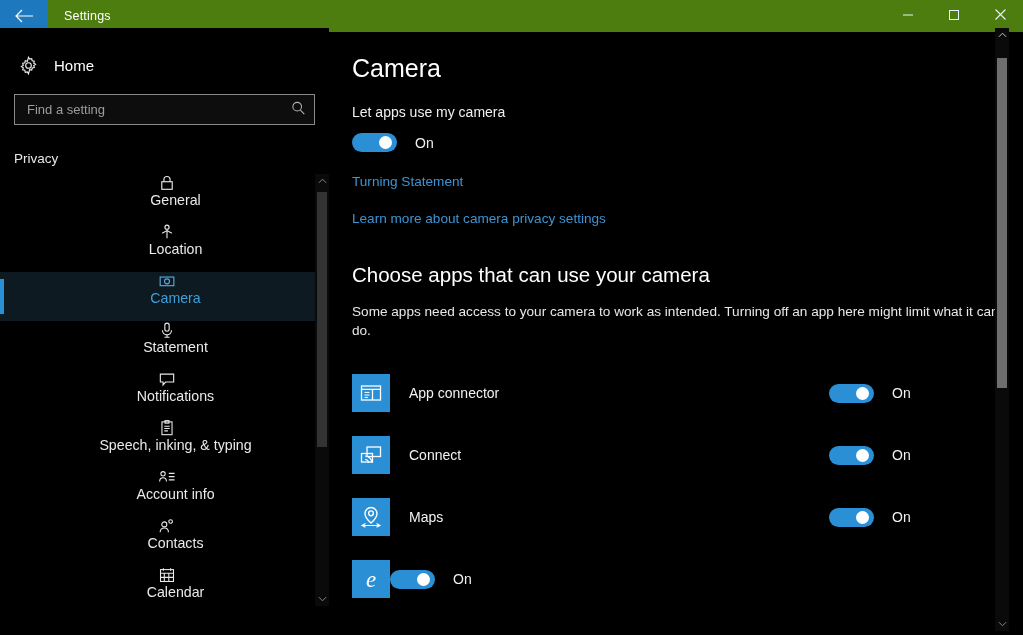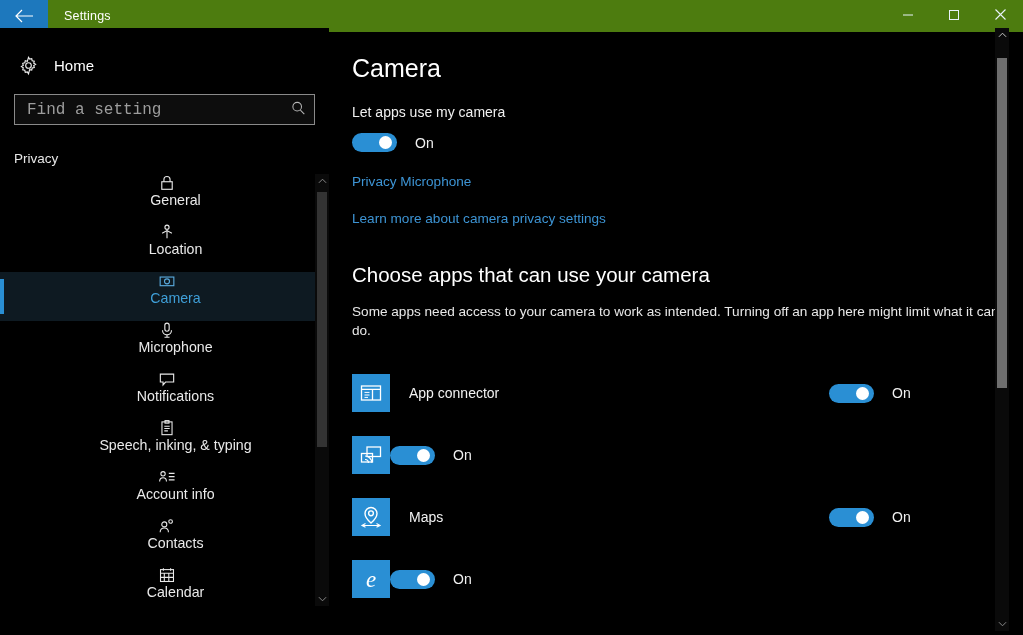--- a/index.html
+++ b/index.html
@@ -46,21 +46,21 @@
   .home-row .ic { width: 30px; display: flex; align-items: center; }
   .home-label { font-size: 15px; color: #fff; margin-left: 6px; }
 
   .search-wrap { padding: 6px 14px 0 14px; }
   .search-box {
     position: relative; height: 31px; border: 1px solid #8a8a8a;
     background: #0d0d0d; display: flex; align-items: center;
   }
   .search-box input {
     flex: 1; height: 100%; background: transparent; border: 0; outline: none;
-    color: #d8d8d8; font-size: 16px; font-family: Liberation Mono, monospace;
+    color: #d8d8d8; font-size: 13px; font-family: Liberation Sans, sans-serif;
     padding: 0 28px 0 12px;
   }
   .search-box input::placeholder { color: #9d9d9d; }
   .search-icon { position: absolute; right: 8px; top: 50%; transform: translateY(-50%); }
 
   .section-label {
     font-size: 13.5px; color: #e6e6e6; padding: 26px 0 8px 14px;
   }
 
   .nav-list { position: relative; height: 432px; overflow: hidden; }
@@ -228,21 +228,21 @@
           <span class="lbl">Camera</span>
         </div>
 
         <div class="nav-item">
           <span class="ic">
             <svg width="18" height="18" viewBox="0 0 20 20" fill="none" stroke="#e9e9e9" stroke-width="1.25">
               <rect x="7.6" y="2.4" width="4.8" height="9" rx="2.4"></rect>
               <path d="M5 10.4 a5 5 0 0 0 10 0 M10 15.4 V18 M7.2 18 H12.8"></path>
             </svg>
           </span>
-          <span class="lbl">Microphone</span>
+          <span class="lbl">Statement</span>
         </div>
 
         <div class="nav-item">
           <span class="ic">
             <svg width="18" height="18" viewBox="0 0 20 20" fill="none" stroke="#e9e9e9" stroke-width="1.25">
               <path d="M2.6 4.6 H17.4 V13.4 H8.4 L5.6 16.6 V13.4 H2.6 Z"></path>
             </svg>
           </span>
           <span class="lbl">Notifications</span>
         </div>
@@ -315,21 +315,21 @@
 
       <div class="sub-label">Let apps use my camera</div>
 
       <div class="toggle-row">
         <div class="toggle">
           <span class="knob"></span>
         </div>
         <span class="toggle-text">On</span>
       </div>
 
-      <a class="link">Privacy Microphone</a>
+      <a class="link">Turning Statement</a>
       <a class="link">Learn more about camera privacy settings</a>
 
       <div class="h2">Choose apps that can use your camera</div>
       <div class="desc">Some apps need access to your camera to work as intended. Turning off an app here might limit what it can do.</div>
 
       <div class="app-list">
 
         <div class="app-row">
           <span class="app-icon">
             <svg width="26" height="26" viewBox="0 0 26 26" fill="none" stroke="#ffffff" stroke-width="1.3">
@@ -348,20 +348,21 @@
         </div>
 
         <div class="app-row">
           <span class="app-icon">
             <svg width="26" height="26" viewBox="0 0 26 26" fill="none" stroke="#ffffff" stroke-width="1.3">
               <rect x="9" y="5" width="13.5" height="9.5"></rect>
               <rect x="3.5" y="11.5" width="11" height="8.5"></rect>
               <path d="M7 17.5 a3.4 3.4 0 0 1 3.4 3.4 M7 14 a6.8 6.8 0 0 1 6.8 6.8" stroke-width="1.2"></path>
             </svg>
           </span>
+          <span class="app-name">Connect</span>
           <span class="app-toggle-wrap">
             <span class="app-toggle">
                 <span class="knob"></span>
               </span>
             <span class="app-toggle-text">On</span>
           </span>
         </div>
 
         <div class="app-row">
           <span class="app-icon">

